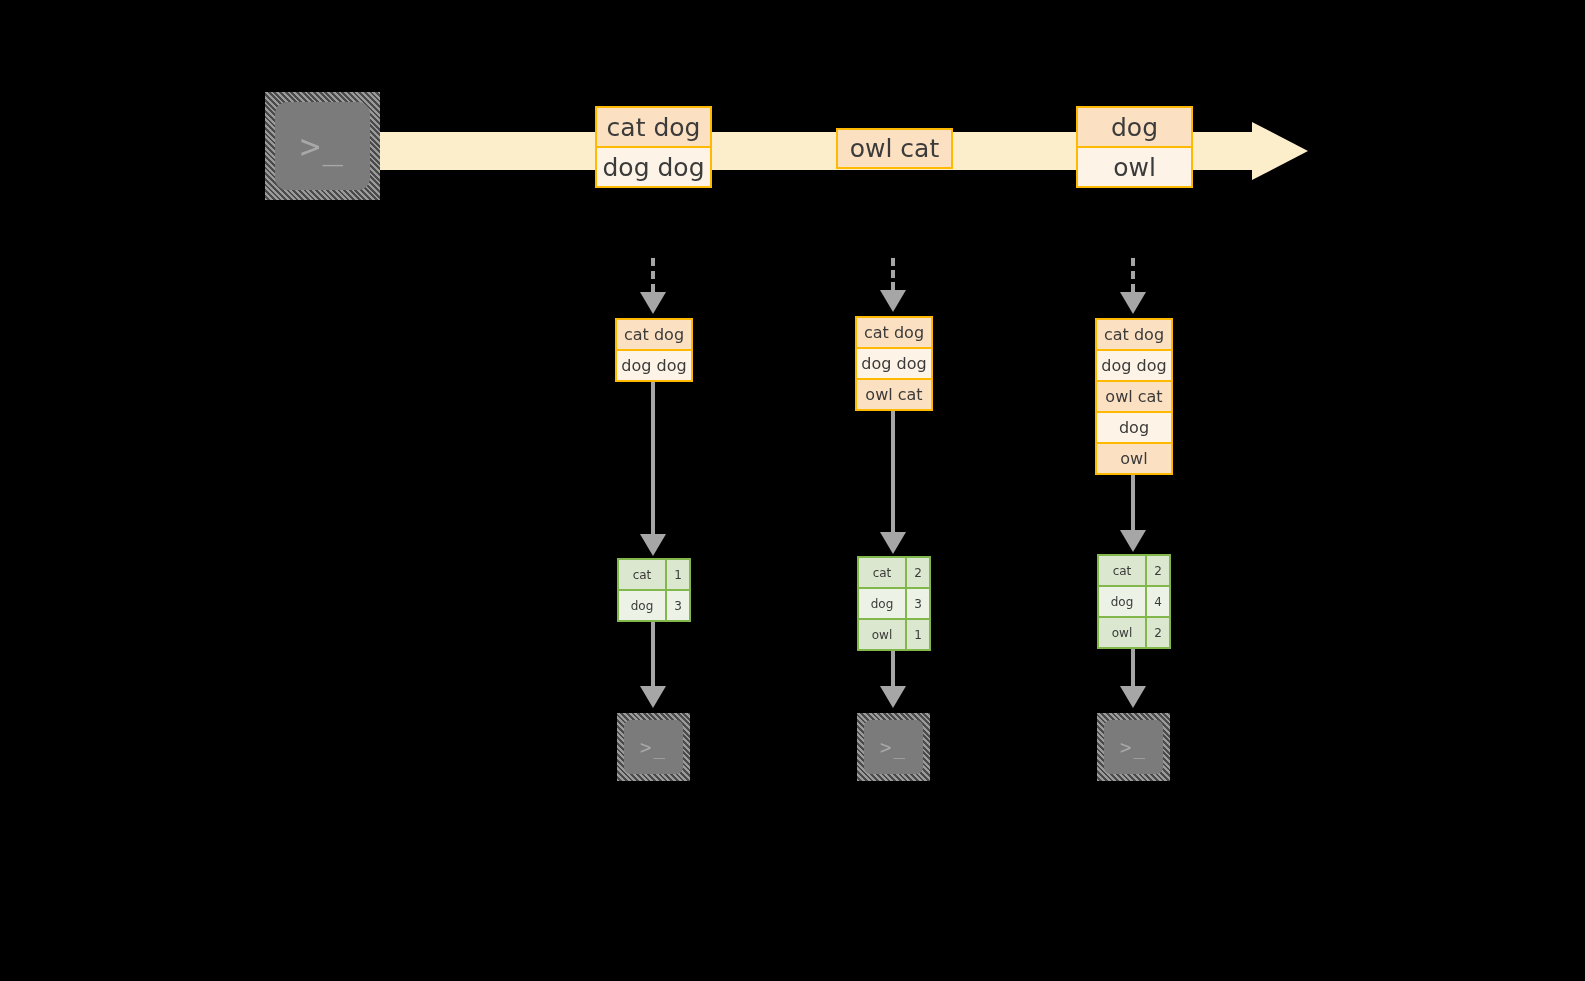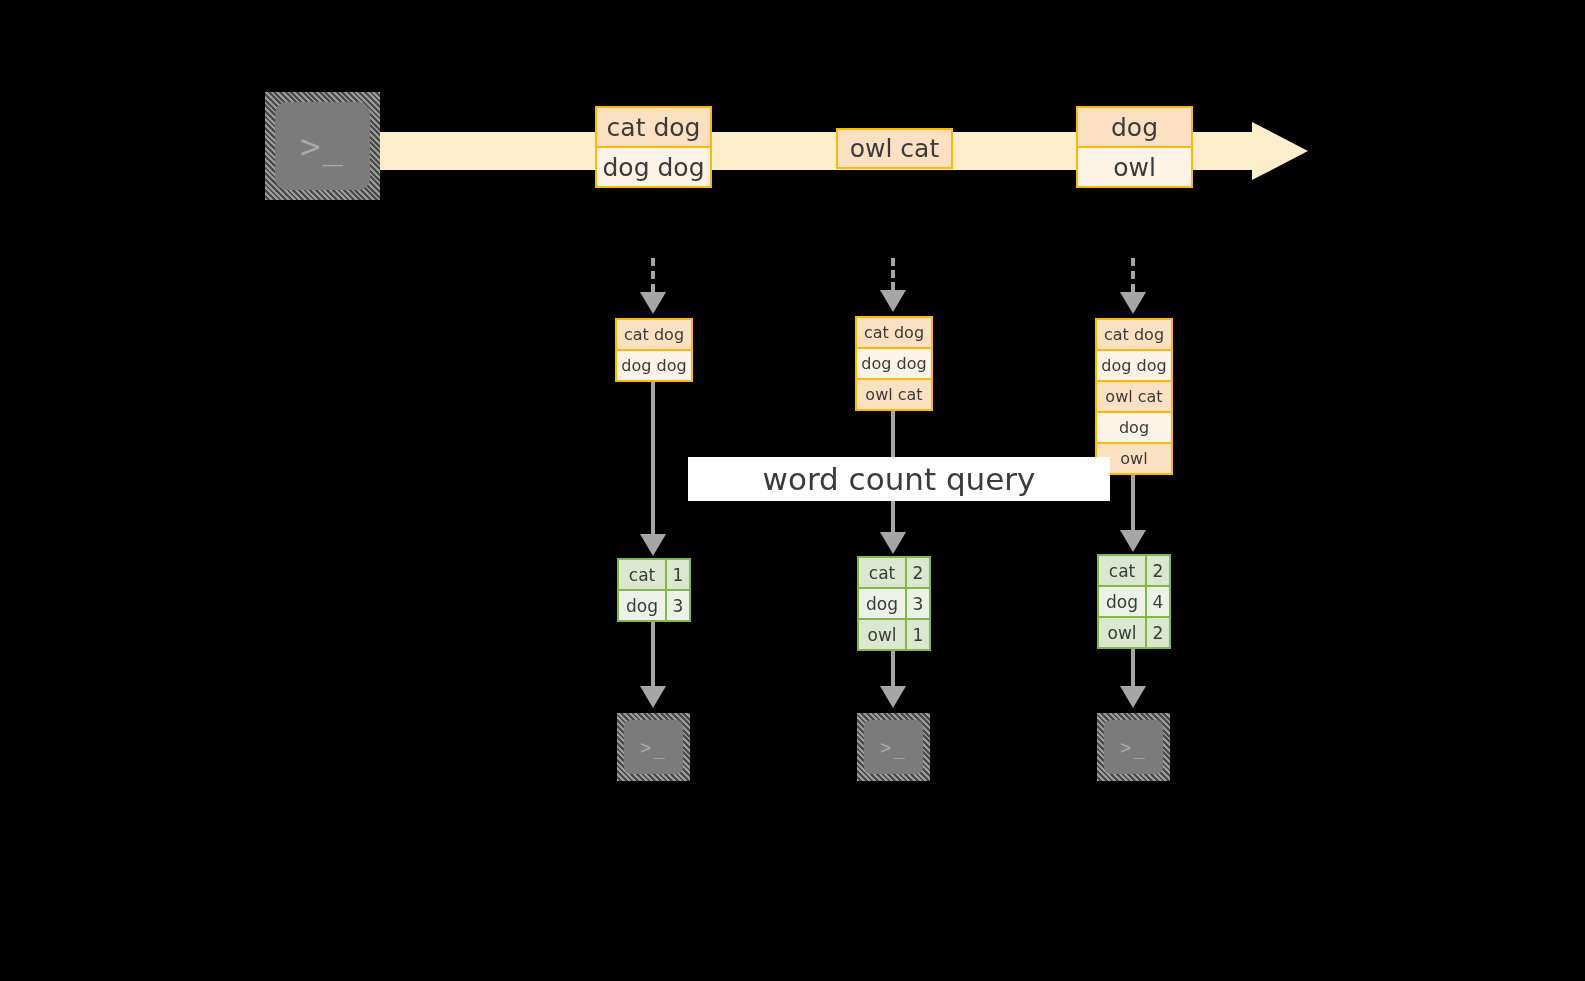--- a/index.html
+++ b/index.html
@@ -96,21 +96,21 @@
     flex: 1 1 0;
     display: flex;
     box-sizing: border-box;
   }
   .grow + .grow { border-top: 2px solid #82B74B; }
   .gcell {
     box-sizing: border-box;
     display: flex;
     align-items: center;
     justify-content: center;
-    font-size: 17px;
+    font-size: 12px;
     color: #3b3b3b;
   }
   .gcell.key { width: 46px; }
   .gcell.val { flex: 1 1 auto; border-left: 2px solid #82B74B; }
   .grow.shadeA .gcell { background: #DCE7CF; }
   .grow.shadeB .gcell { background: #EDF2E7; }
 
   
   .vline {
     position: absolute;
@@ -264,15 +264,14 @@
   </div>
 
   <div class="vline" style="left:1131px; top:649px; height:37px;"></div>
   <div class="vhead" style="left:1120px; top:686px;"></div>
 
   <div class="term small" style="left:1097px; top:713px; width:73px; height:68px;">
     <div class="term-inner"></div>
     <div class="term-glyph" style="font-size:19px;">&gt;_</div>
   </div>
 
-  <div class="qlabel" style="left:688px; top:457px; width:422px; height:44px;">word count query</div>
 
 </div>
 
 </body></html>

